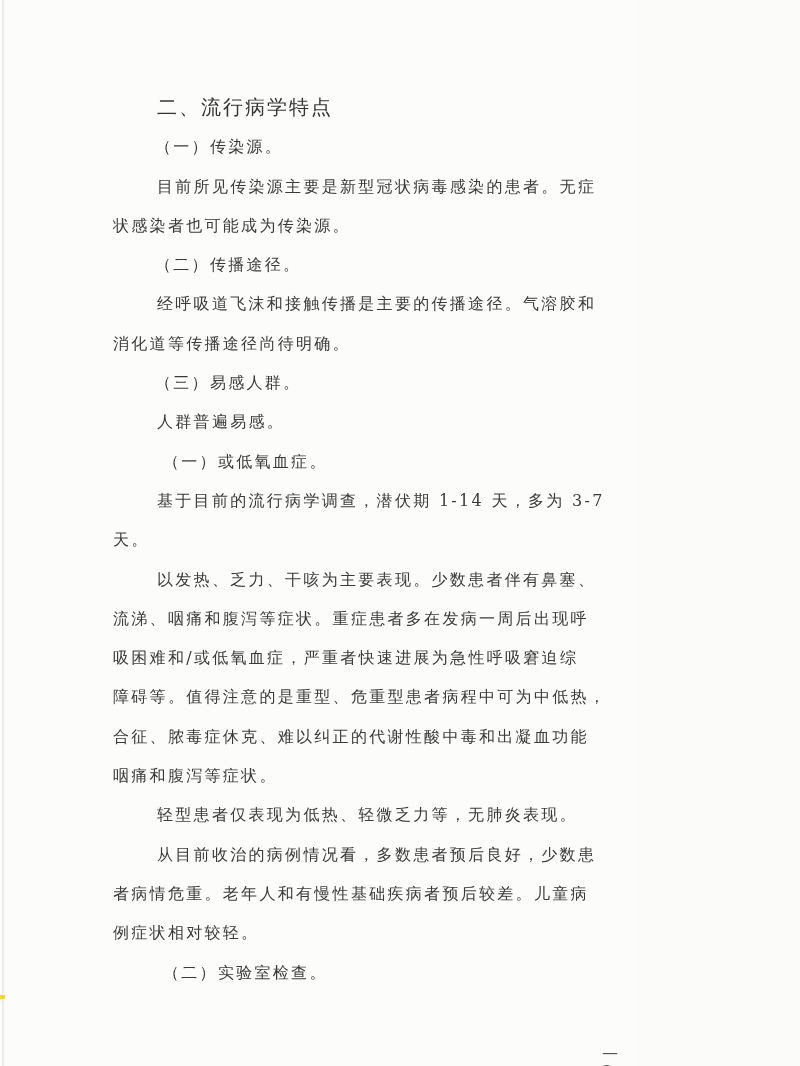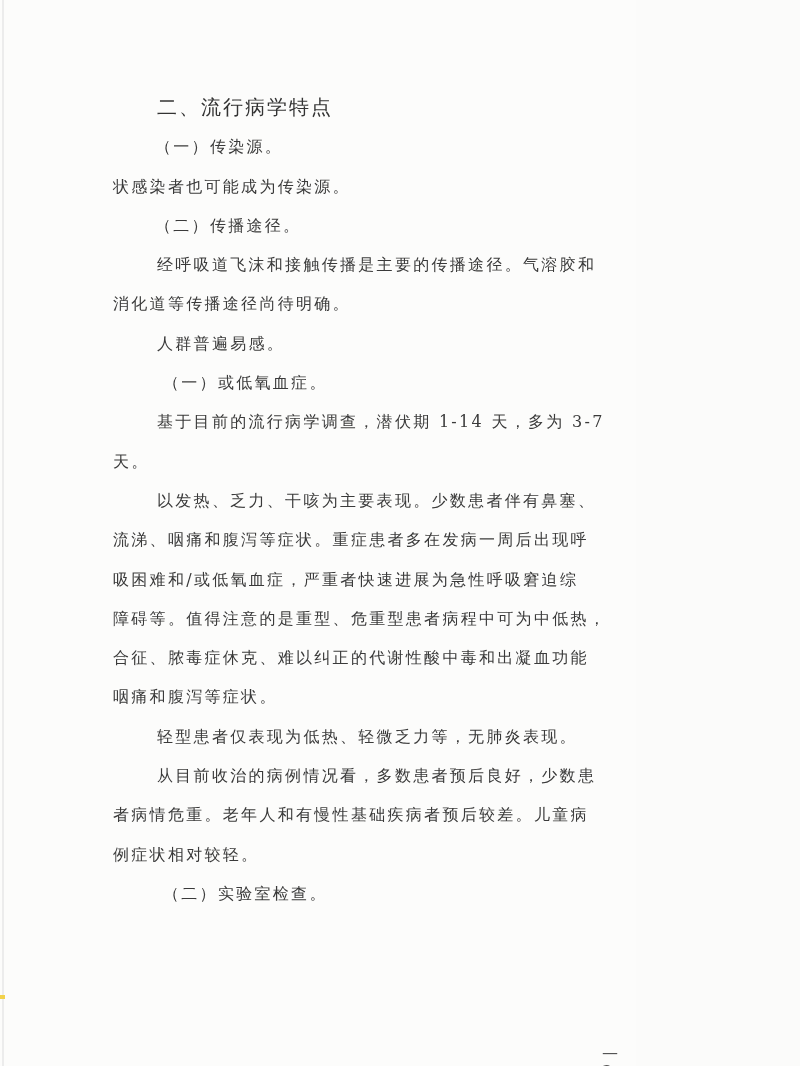--- a/index.html
+++ b/index.html
@@ -50,24 +50,26 @@
 </head>
 <body>
 
 <div class="page">
   <div class="margin-line"></div>
   <div class="yellow-mark"></div>
 
   <div class="content">
     <div class="line heading indent">二、流行病学特点</div>
     <div class="line sub">（一）传染源。</div>
+    <div class="line indent">目前所见传染源主要是新型冠状病毒感染的患者。无症</div>
     <div class="line">状感染者也可能成为传染源。</div>
     <div class="line sub">（二）传播途径。</div>
     <div class="line indent">经呼吸道飞沫和接触传播是主要的传播途径。气溶胶和</div>
     <div class="line">消化道等传播途径尚待明确。</div>
+    <div class="line sub">（三）易感人群。</div>
     <div class="line indent">人群普遍易感。</div>
     <div class="line sub" style="padding-left:50px">（一）或低氧血症。</div>
     <div class="line indent">基于目前的流行病学调查，潜伏期 1-14 天，多为 3-7</div>
     <div class="line">天。</div>
     <div class="line indent">以发热、乏力、干咳为主要表现。少数患者伴有鼻塞、</div>
     <div class="line">流涕、咽痛和腹泻等症状。重症患者多在发病一周后出现呼</div>
     <div class="line">吸困难和/或低氧血症，严重者快速进展为急性呼吸窘迫综</div>
     <div class="line">障碍等。值得注意的是重型、危重型患者病程中可为中低热，</div>
     <div class="line">合征、脓毒症休克、难以纠正的代谢性酸中毒和出凝血功能</div>
     <div class="line">咽痛和腹泻等症状。</div>

